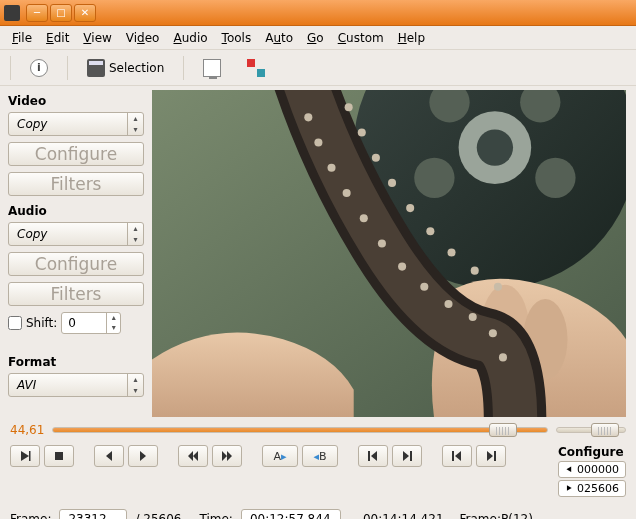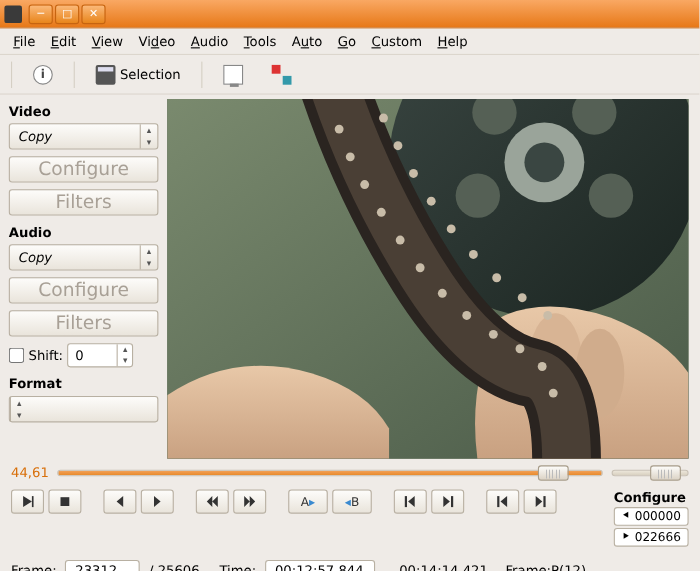--- a/index.html
+++ b/index.html
@@ -145,22 +145,23 @@
       <span>Shift:</span>
       <div class="spin">
         <span>0</span>
         <div class="updn">
             <div>▴</div>
             <div>▾</div>
           </div>
       </div>
     </div>
 
-    <div class="sectitle" style="margin-top:8px">Format</div>
+    <div class="sectitle" style="margin-top:21px">Format</div>
     <div class="combo">
+      <span>AVI</span>
       <div class="updn">
           <div>▴</div>
           <div>▾</div>
         </div>
     </div>
   </div>
 
   <div class="preview">
     <svg viewBox="0 0 470 330" preserveAspectRatio="xMidYMid slice">
       <defs>
@@ -301,21 +302,21 @@
     <div class="stitle">Configure</div>
     <div class="selrow">
       <div class="selbox">
         <span class="selic">⯇</span>
         <span>000000</span>
       </div>
     </div>
     <div class="selrow">
       <div class="selbox">
         <span class="selic">⯈</span>
-        <span>022666</span>
+        <span>025606</span>
       </div>
     </div>
   </div>
 </div>
 
 <div class="statusrow">
   <span>Frame:</span>
   <div class="field"><span>23312</span></div>
   <span><span>/ </span><span>25606</span></span>
   <span style="margin-left:10px">Time:</span>

